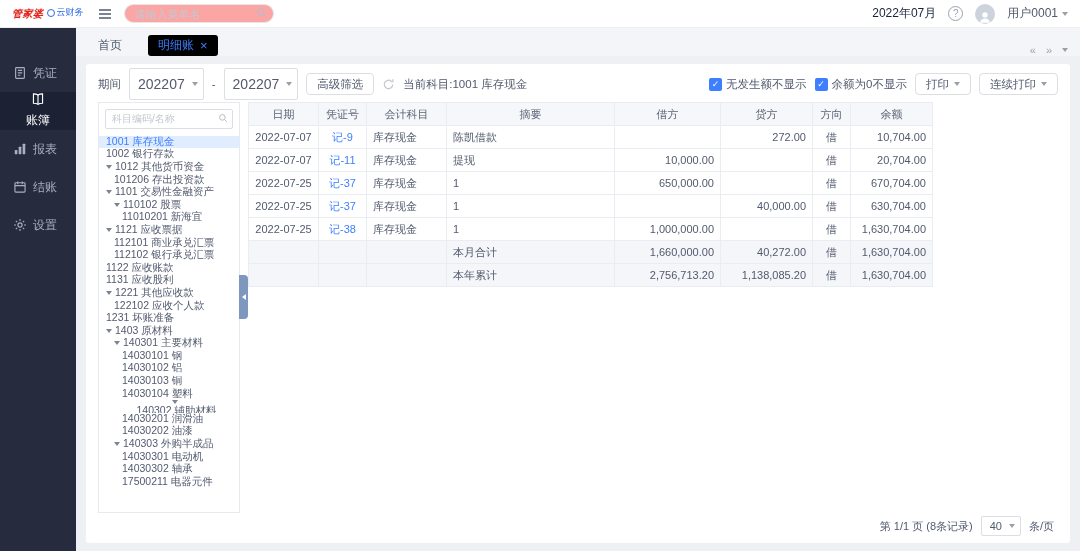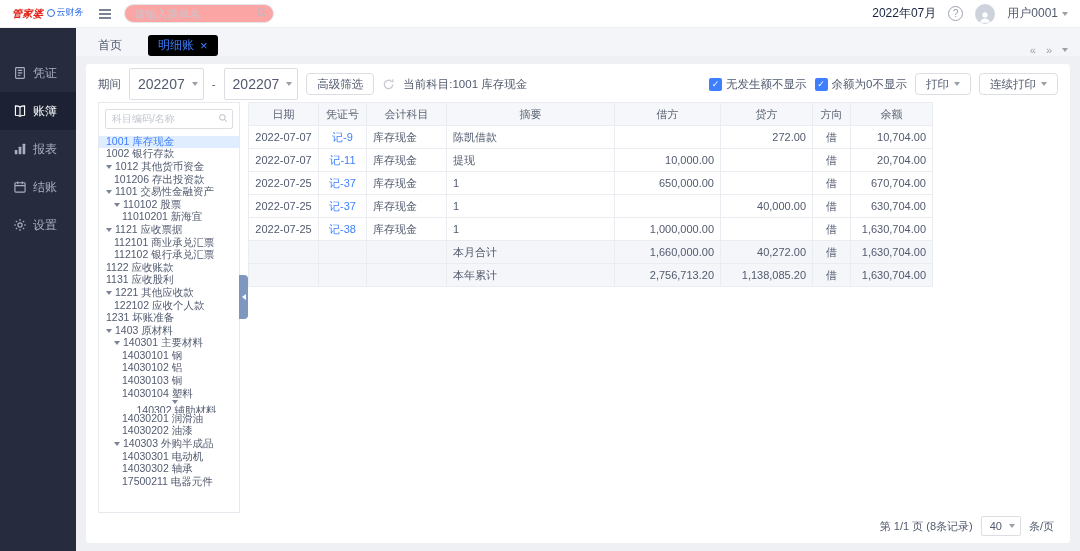--- a/index.html
+++ b/index.html
@@ -21,21 +21,21 @@
   .period-text { font-size:12px; color:#17233d; cursor:pointer; }
   .help { width:15px; height:15px; border:1px solid #9aa2b0; border-radius:50%; color:#9aa2b0; font-size:10px; display:inline-flex; align-items:center; justify-content:center; cursor:pointer; }
   .avatar { width:20px; height:20px; border-radius:50%; background:#cdd3dd; display:inline-flex; align-items:flex-end; justify-content:center; overflow:hidden; cursor:pointer; }
   .user { font-size:12px; color:#515a6e; display:inline-flex; align-items:center; gap:4px; cursor:pointer; }
   .caret { width:0; height:0; border-left:3.5px solid transparent; border-right:3.5px solid transparent; border-top:4px solid #9aa0a8; display:inline-block; }
 
   
   .lower { flex:1; display:flex; min-height:0; }
   .nav { flex:0 0 76px; width:76px; background:#262c3e; padding-top:26px; display:flex; flex-direction:column; }
   .nav-item { display:flex; align-items:center; gap:6px; height:38px; padding:0 13px; font-size:12px; color:#a8b0bf; cursor:pointer; }
-  .nav-item.active { color:#fff; background:#1c2233; }
+  .nav-item.active { color:#fff; background:#1c2233;flex-direction:column; }
   .nav-icon { width:14px; height:14px; display:inline-flex; flex:0 0 14px; }
   .nav-icon svg { width:14px; height:14px; }
 
   .main { flex:1; display:flex; flex-direction:column; min-width:0; }
   .tabbar { flex:0 0 28px; height:28px; background:#f3f5f8; display:flex; align-items:flex-end; padding:0 12px; gap:16px; position:relative; }
   .tab { font-size:12px; color:#515a6e; display:inline-flex; align-items:center; gap:6px; height:21px; padding:0 10px; border-radius:3px; cursor:pointer; }
   .tab.active { background:#000000; color:#3d7fff; }
   .tab-close { font-size:13px; line-height:1; cursor:pointer; }
   .tab-controls { position:absolute; right:12px; display:flex; align-items:center; gap:10px; color:#9aa2b0; font-size:11px; }
   .tab-controls span { cursor:pointer; }

